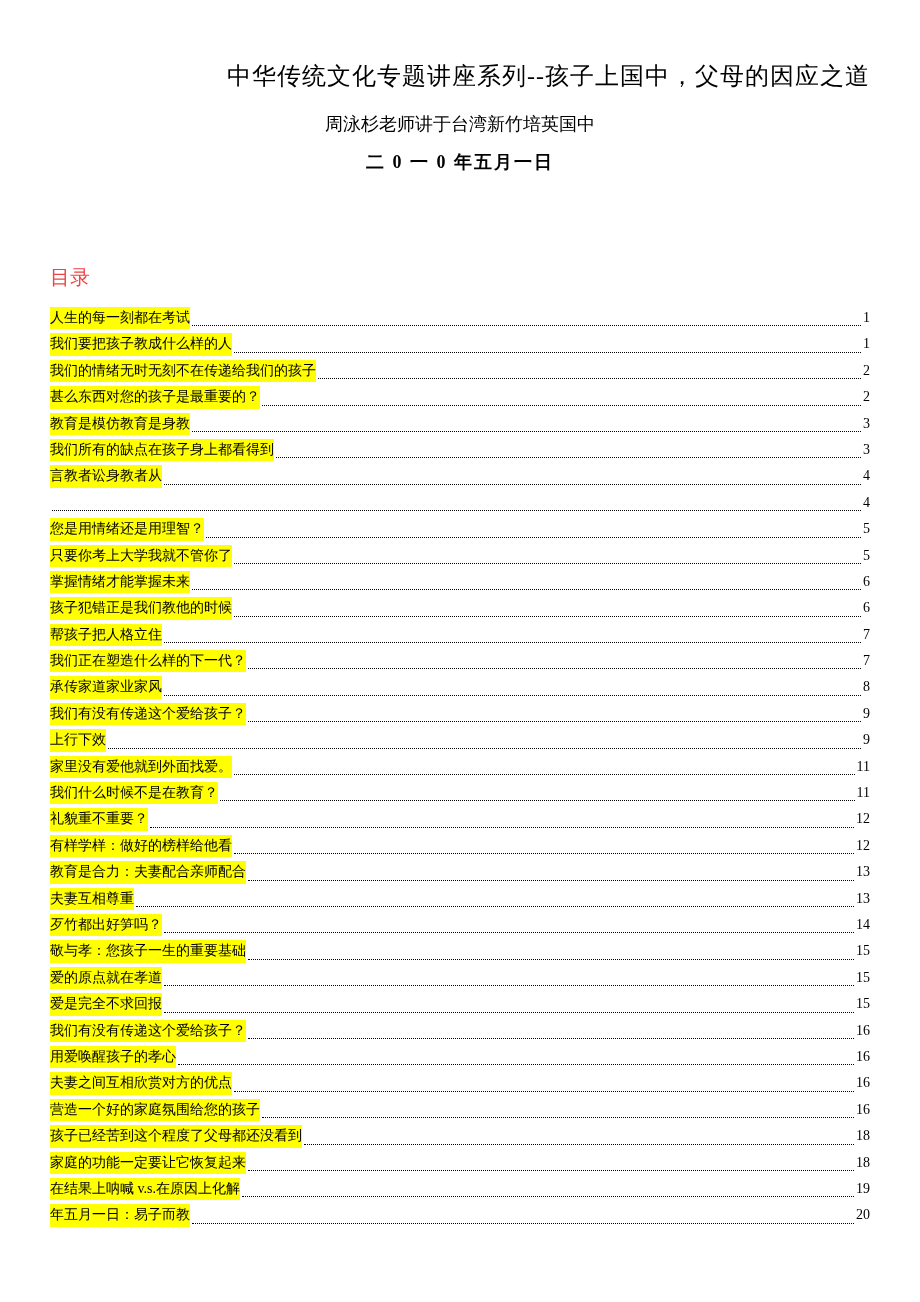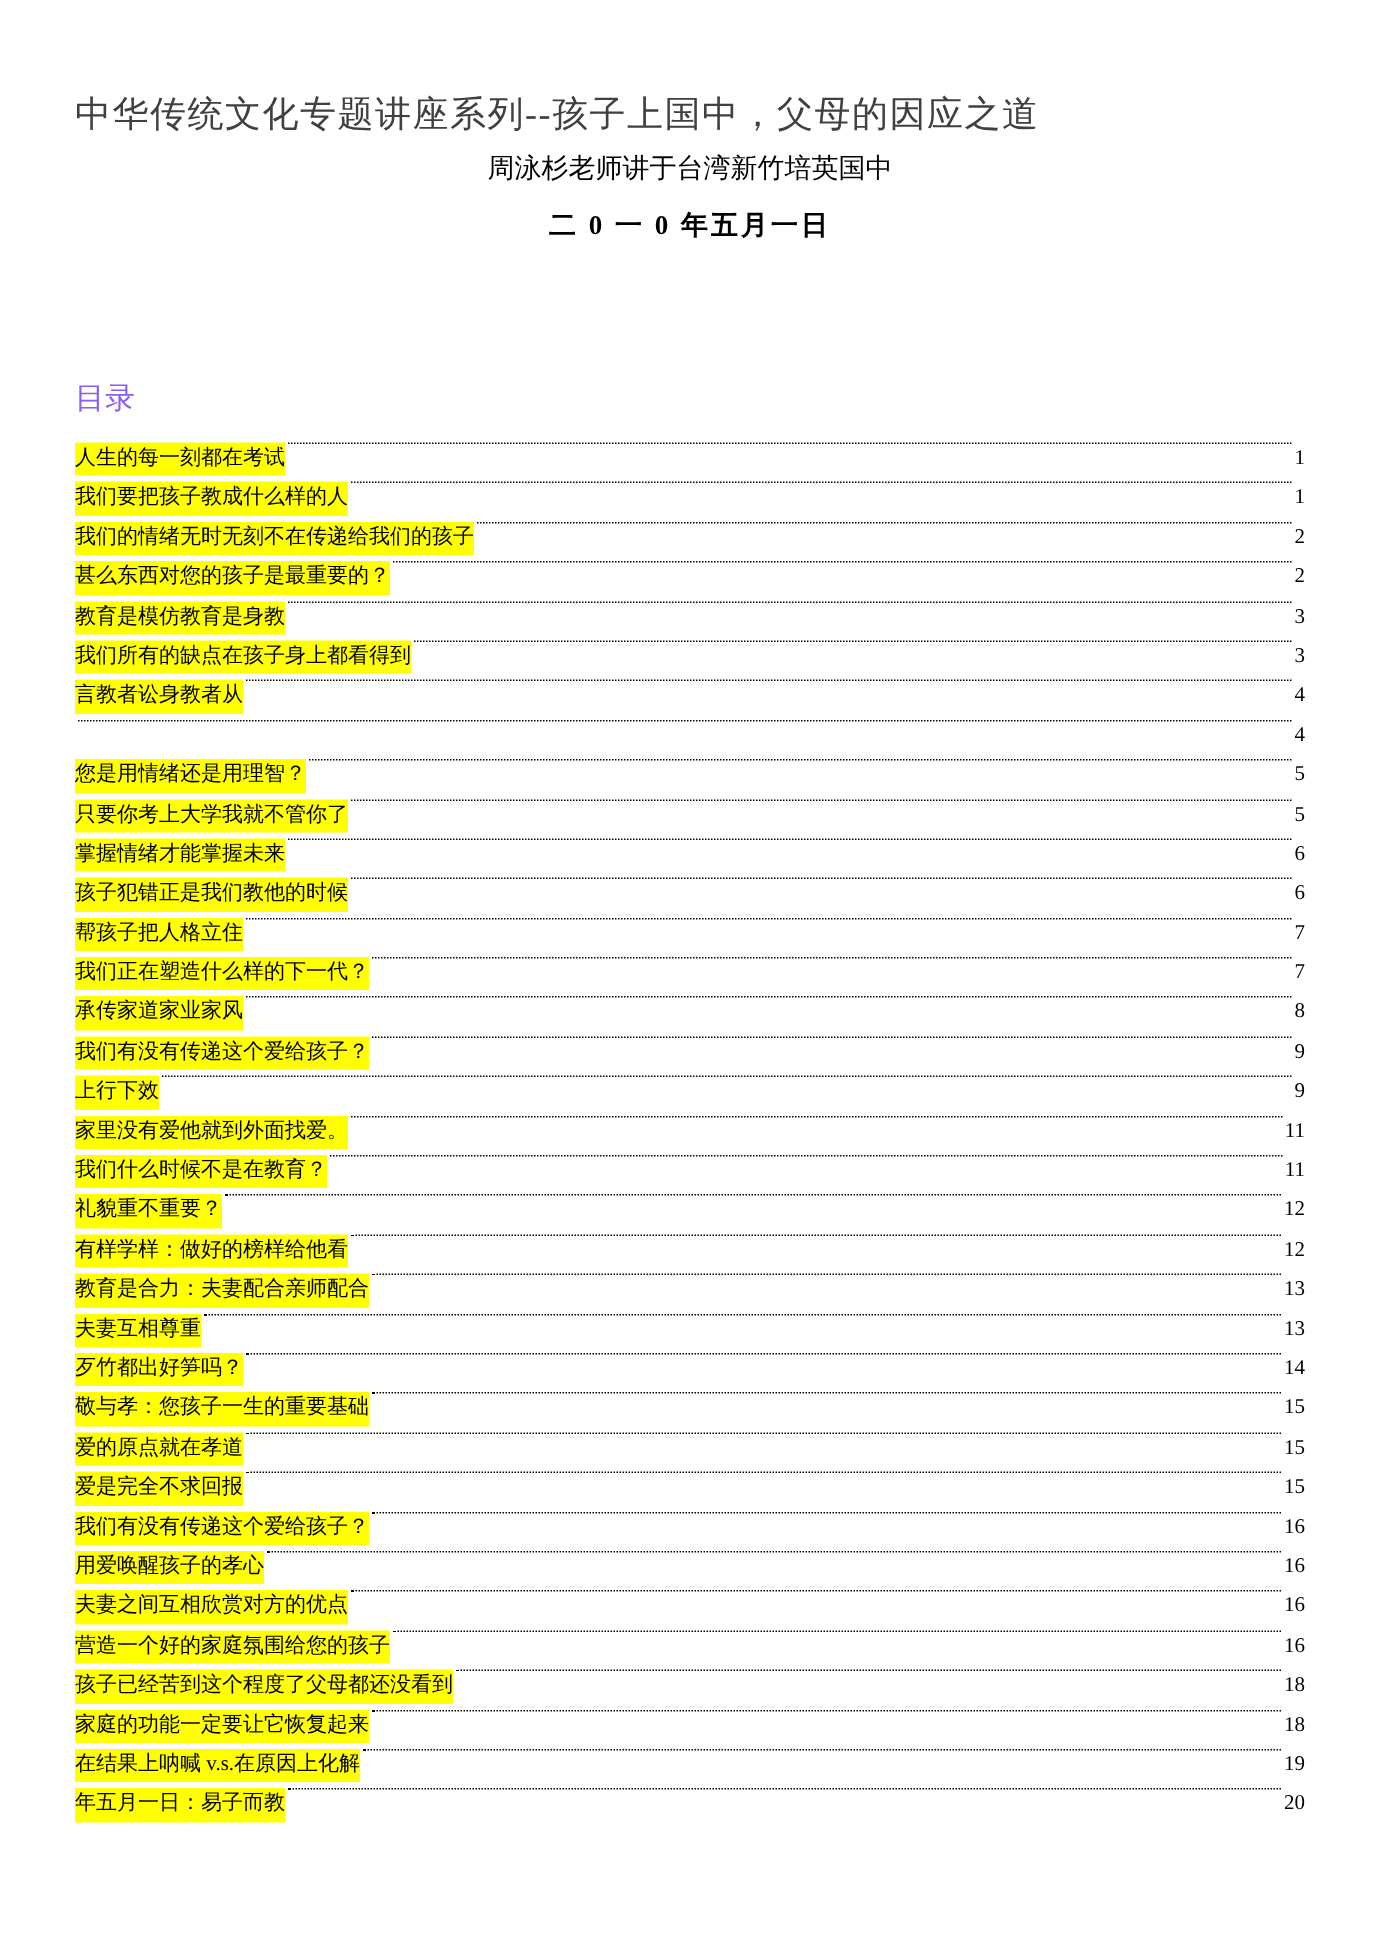--- a/index.html
+++ b/index.html
@@ -4,54 +4,54 @@
 <style>
   body {
     font-family: "SimSun", "宋体", serif;
     background: #ffffff;
     margin: 0;
     padding: 60px 50px 40px 50px;
     width: 820px;
     color: #000;
   }
   .title {
-    color: #404040;
+    color: #000000;
     font-family: "SimSun", "宋体", serif;
     font-size: 24px;
-    text-align: left;
-    margin-bottom: 8px;
+    text-align: right;
+    margin-bottom: 20px;
     letter-spacing: 1px;
   }
   .subtitle {
     text-align: center;
     font-size: 18px;
     margin-bottom: 14px;
     color: #000;
   }
   .date {
     text-align: center;
     font-size: 18px;
     margin-bottom: 90px;
     color: #000;
     letter-spacing: 2px;
     font-weight: bold;
   }
   .toc-heading {
-    color: #8b5cf6;
+    color: #ef4444;
     font-family: "Microsoft YaHei", "SimHei", sans-serif;
     font-size: 20px;
     margin-bottom: 16px;
     margin-top: 26px;
   }
   .toc {
     font-size: 14px;
   }
   .toc-row {
     display: flex;
-    align-items: flex-start;
+    align-items: flex-end;
     margin-bottom: 4px;
     line-height: 1.6;
   }
   .toc-text {
     background: #ffff00;
     white-space: nowrap;
   }
   .toc-leader {
     flex: 1;
     border-bottom: 1px dotted #000;

